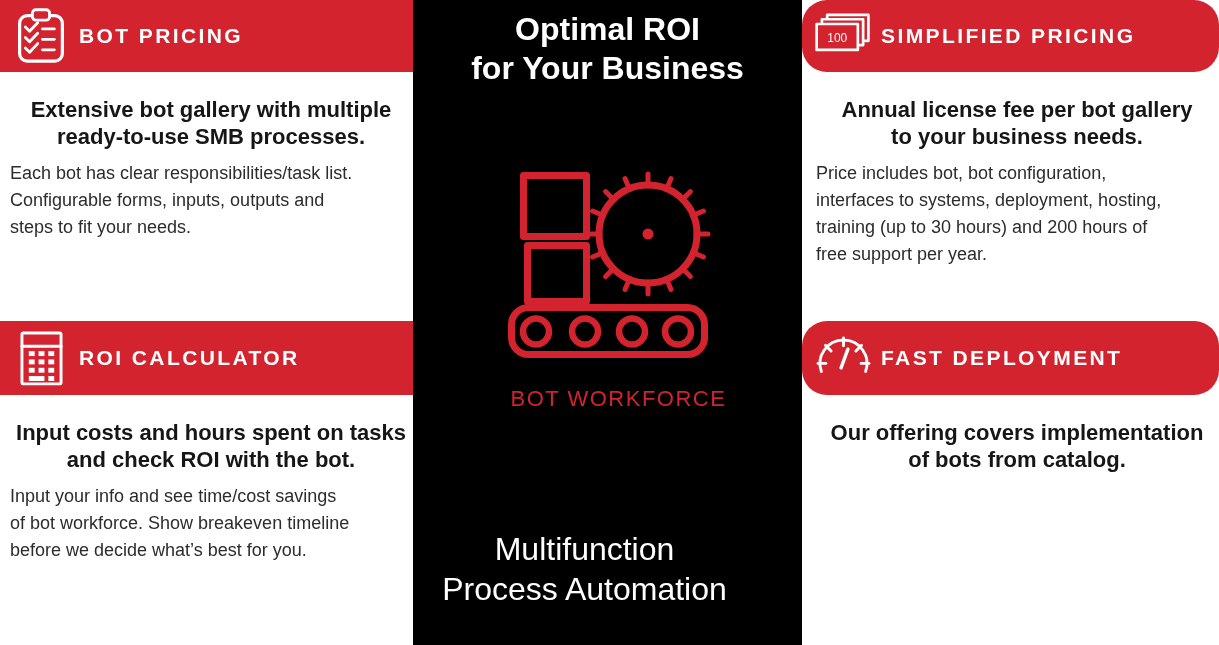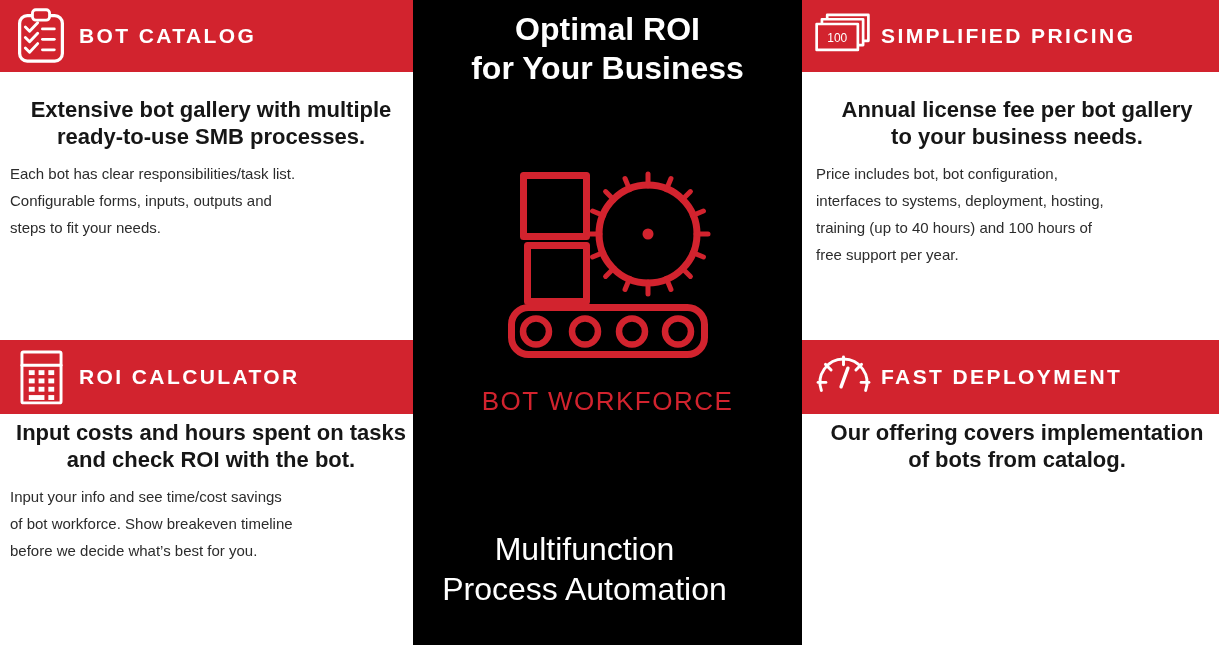--- a/index.html
+++ b/index.html
@@ -12,53 +12,53 @@
   .canvas{
     position:relative;width:1219px;height:645px;background:#ffffff;
     font-family:"Liberation Sans","DejaVu Sans",sans-serif;overflow:hidden;
   }
   .black-panel{position:absolute;left:413px;top:0;width:389px;height:645px;background:var(--panel-black);}
   .banner{
     position:absolute;height:72px;background:var(--red);
     display:flex;align-items:center;padding-left:12px;box-sizing:border-box;color:#fff;
   }
   .banner.row-top{top:0;}
-  .banner.row-bottom{top:321px;height:74px;margin-top:19px;}
+  .banner.row-bottom{top:321px;height:74px;}
   .banner.col-left{left:0;width:413px;}
-  .banner.col-right{left:802px;width:417px;}
+  .banner.col-right{left:802px;width:417px;border-radius:25px;}
   .banner .icon-box{width:58px;display:flex;align-items:center;justify-content:center;flex:0 0 auto;}
   .banner .banner-label{
     margin-left:9px;font-weight:bold;font-size:21px;letter-spacing:2.4px;white-space:nowrap;
   }
   .icon-box svg{overflow:visible;display:block;}
   .ic-stroke{fill:none;stroke:#ffffff;stroke-width:3;stroke-linecap:round;stroke-linejoin:round;}
   .ic-fill{fill:#ffffff;stroke:none;}
   .ic-redfill{fill:var(--red);stroke:#ffffff;stroke-width:3;stroke-linejoin:round;}
 
   .textblock{position:absolute;white-space:pre-line;}
   .tb-left{left:10px;width:402px;}
   .tb-right{left:816px;width:402px;}
   .tb-heading{font-weight:bold;font-size:22px;line-height:27px;color:var(--heading-ink);text-align:center;}
-  .tb-body{font-size:15px;line-height:27px;color:var(--body-ink);}
+  .tb-body{font-size:18px;line-height:27px;color:var(--body-ink);}
   .top-heading{top:96px;}
   .top-body{top:160px;}
   .bottom-heading{top:419px;}
   .bottom-body{top:483px;}
 
   .center-title{
     position:absolute;left:413px;top:10px;width:389px;text-align:center;
     color:#ffffff;font-size:32px;line-height:39px;white-space:pre-line;font-weight:bold;
   }
   .center-subtitle{
     position:absolute;left:413px;top:529px;width:343px;text-align:center;
     color:#ffffff;font-size:32px;line-height:40px;white-space:pre-line;
   }
   .workforce-label{
-    position:absolute;left:413px;top:386px;width:389px;text-align:center;
-    color:var(--red);font-size:26px;letter-spacing:1.5px;white-space:nowrap;
+    position:absolute;left:424px;top:386px;width:389px;text-align:center;
+    color:var(--red);font-size:22px;letter-spacing:1.5px;white-space:nowrap;
   }
   .center-icon{position:absolute;left:508px;top:172px;width:200px;height:186px;}
   .center-icon svg{overflow:visible;display:block;}
   .bot-stroke{fill:none;stroke:var(--red);stroke-width:7;stroke-linejoin:round;}
   .bot-spike{stroke:var(--red);stroke-width:5;stroke-linecap:round;}
 </style>
 </head>
 <body>
 
 <div class="canvas">
@@ -114,21 +114,21 @@
         <rect class="ic-stroke" style="stroke-width:3.4" x="4.5" y="8" width="45" height="48" rx="8"></rect>
         <rect class="ic-redfill" x="18" y="1.8" width="18" height="11" rx="3.5"></rect>
         <path class="ic-stroke" d="M10.5 20 l4.5 4.5 l8.5 -9"></path>
         <line class="ic-stroke" x1="28.5" y1="22" x2="41" y2="22"></line>
         <path class="ic-stroke" d="M10.5 31 l4.5 4.5 l8.5 -9"></path>
         <line class="ic-stroke" x1="28.5" y1="33" x2="41" y2="33"></line>
         <path class="ic-stroke" d="M10.5 42 l4.5 4.5 l8.5 -9"></path>
         <line class="ic-stroke" x1="28.5" y1="44" x2="41" y2="44"></line>
       </svg>
     </span>
-    <span class="banner-label">BOT CATALOG</span>
+    <span class="banner-label">BOT PRICING</span>
   </div>
 
   <div class="banner row-bottom col-left">
     <span class="icon-box">
       <svg width="43" height="55" viewBox="0 0 44 56">
         <rect class="ic-stroke" x="2" y="2" width="40" height="52" rx="1.5"></rect>
         <line class="ic-stroke" x1="2" y1="15.5" x2="42" y2="15.5"></line>
         <g class="ic-fill">
           <rect x="9" y="20.5" width="6" height="5"></rect>
             <rect x="19" y="20.5" width="6" height="5"></rect>
@@ -183,19 +183,19 @@
   <div class="textblock tb-left tb-body bottom-body">Input your info and see time/cost savings
 of bot workforce. Show breakeven timeline
 before we decide what’s best for you.</div>
   <div class="textblock tb-left tb-heading bottom-heading">Input costs and hours spent on tasks
 and check ROI with the bot.</div>
 
   <div class="textblock tb-right tb-heading top-heading">Annual license fee per bot gallery
 to your business needs.</div>
   <div class="textblock tb-right tb-body top-body">Price includes bot, bot configuration,
 interfaces to systems, deployment, hosting,
-training (up to 40 hours) and 100 hours of
+training (up to 30 hours) and 200 hours of
 free support per year.</div>
 
   <div class="textblock tb-right tb-heading bottom-heading">Our offering covers implementation
 of bots from catalog.</div>
 
 </div>
 
 </body></html>

